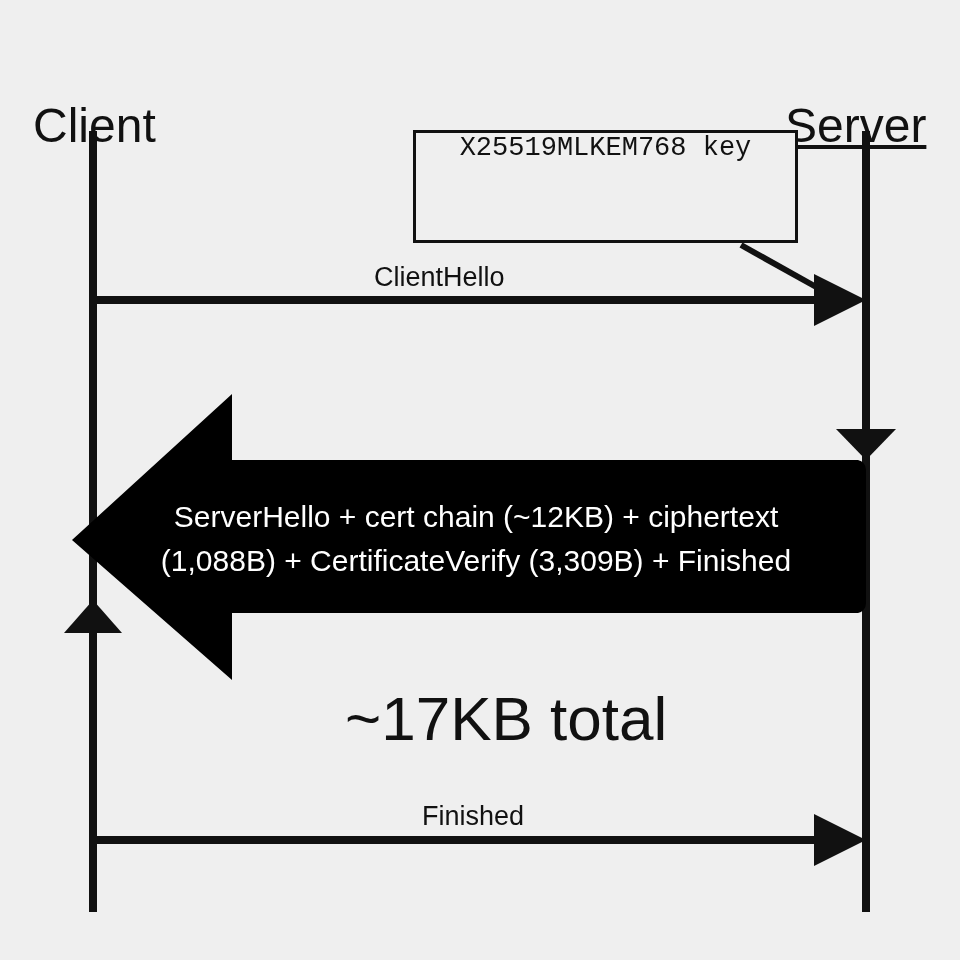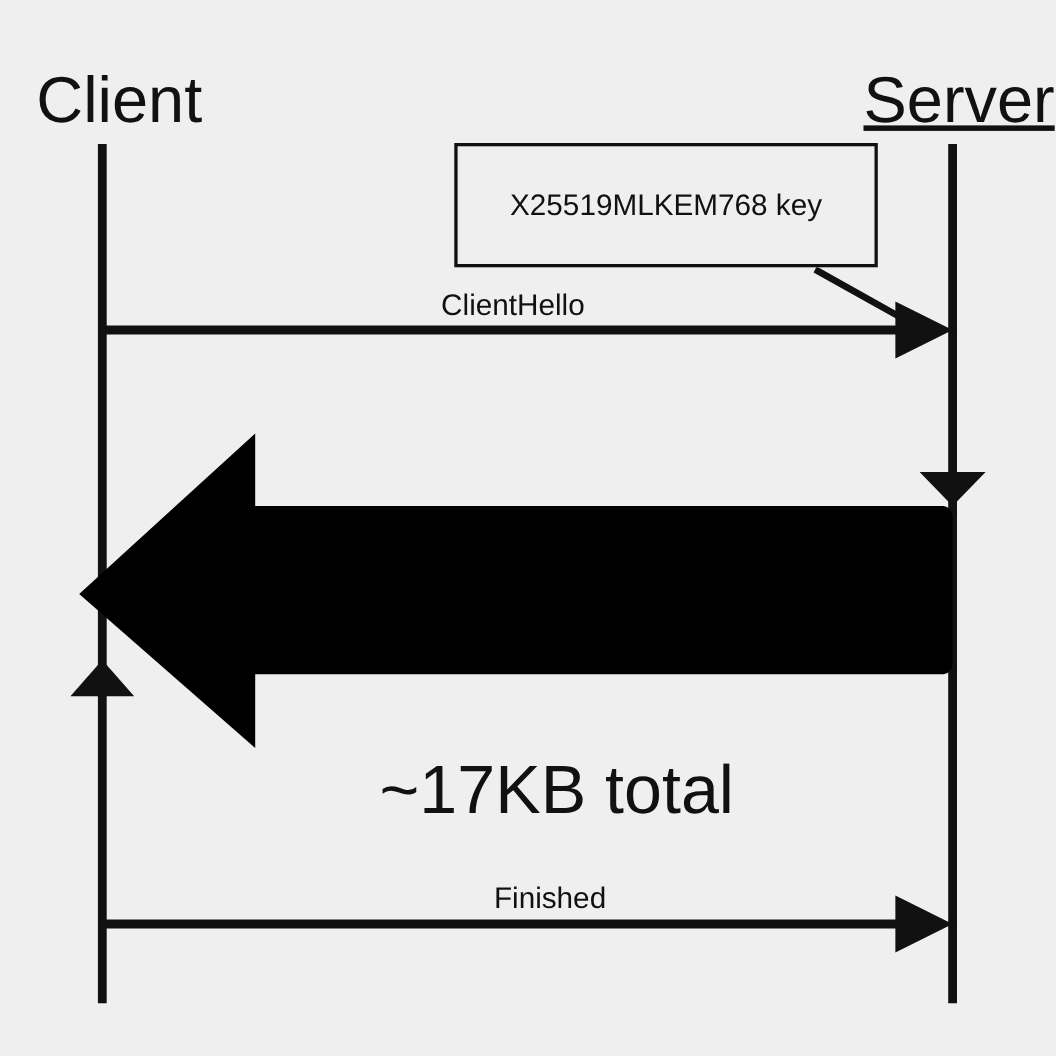--- a/index.html
+++ b/index.html
@@ -20,53 +20,54 @@
   #diagram-svg {
     position: absolute;
     left: 0;
     top: 0;
     width: 960px;
     height: 960px;
     display: block;
   }
   .lane-title {
     position: absolute;
-    font-size: 59px;
+    font-size: 48px;
     color: #111111;
     line-height: 1;
     white-space: nowrap;
+    margin-top: 40px;
   }
   #lane-title-client { left: 33px; top: 62px; }
   #lane-title-server { left: 785px; top: 62px; text-decoration: underline; }
 
   .msg-label {
     position: absolute;
     font-size: 27px;
     color: #111111;
     line-height: 1;
     white-space: nowrap;
-    margin-left: 27px;
   }
   #label-clienthello { left: 374px; top: 264px; }
   #label-finished { left: 422px; top: 803px; }
 
   #callout-box {
     position: absolute;
     left: 413px;
     top: 130px;
     width: 385px;
     height: 113px;
     border: 3px solid #111111;
     background: #efefef;
     box-sizing: border-box;
     display: flex;
     flex-direction: column;
     align-items: center;
-    justify-content: center;
+    justify-content: space-between;
     gap: 4px;
+    font-family: Liberation Mono, monospace;
   }
   .callout-line {
     font-size: 27px;
     color: #111111;
     line-height: 1.18;
     white-space: nowrap;
   }
 
   #bigarrow-text {
     position: absolute;
@@ -130,16 +131,20 @@
   <div class="lane-title" id="lane-title-client">Client</div>
   <div class="lane-title" id="lane-title-server">Server</div>
 
   <div id="callout-box">
     <span class="callout-line">X25519MLKEM768 key</span>
   </div>
 
   <div class="msg-label" id="label-clienthello">ClientHello</div>
   <div class="msg-label" id="label-finished">Finished</div>
 
+  <div id="bigarrow-text">
+    <span class="bigarrow-line">ServerHello + cert chain (~12KB) + ciphertext</span>
+    <span class="bigarrow-line">(1,088B) + CertificateVerify (3,309B) + Finished</span>
+  </div>
 
   <div id="total-label">~17KB total</div>
 
 </div>
 
 </body></html>

